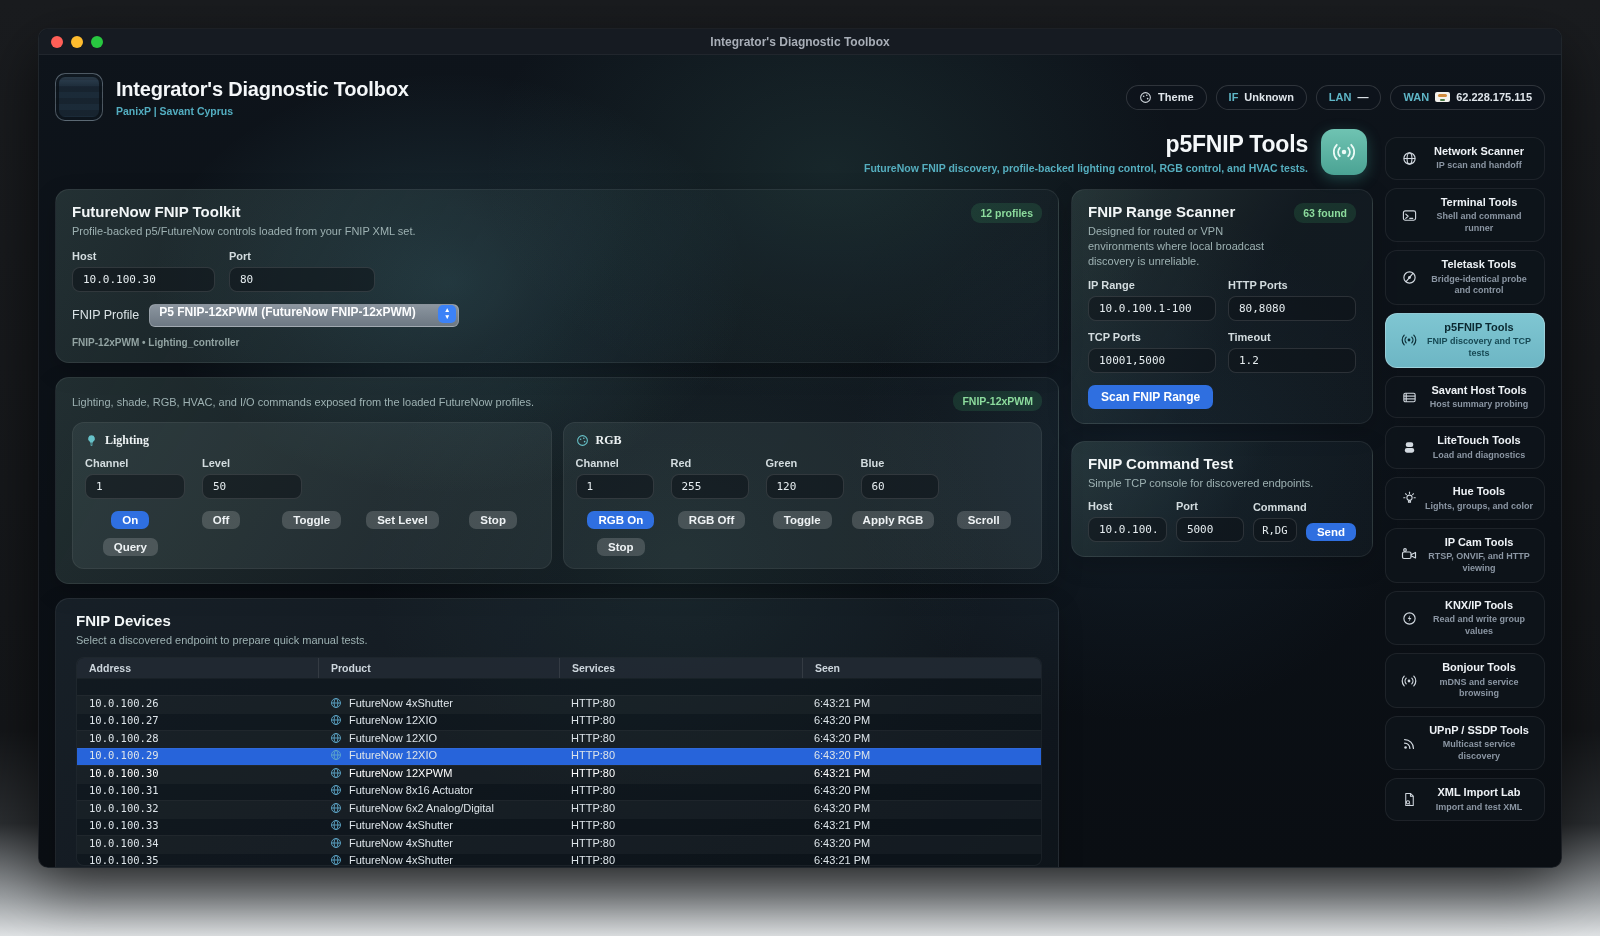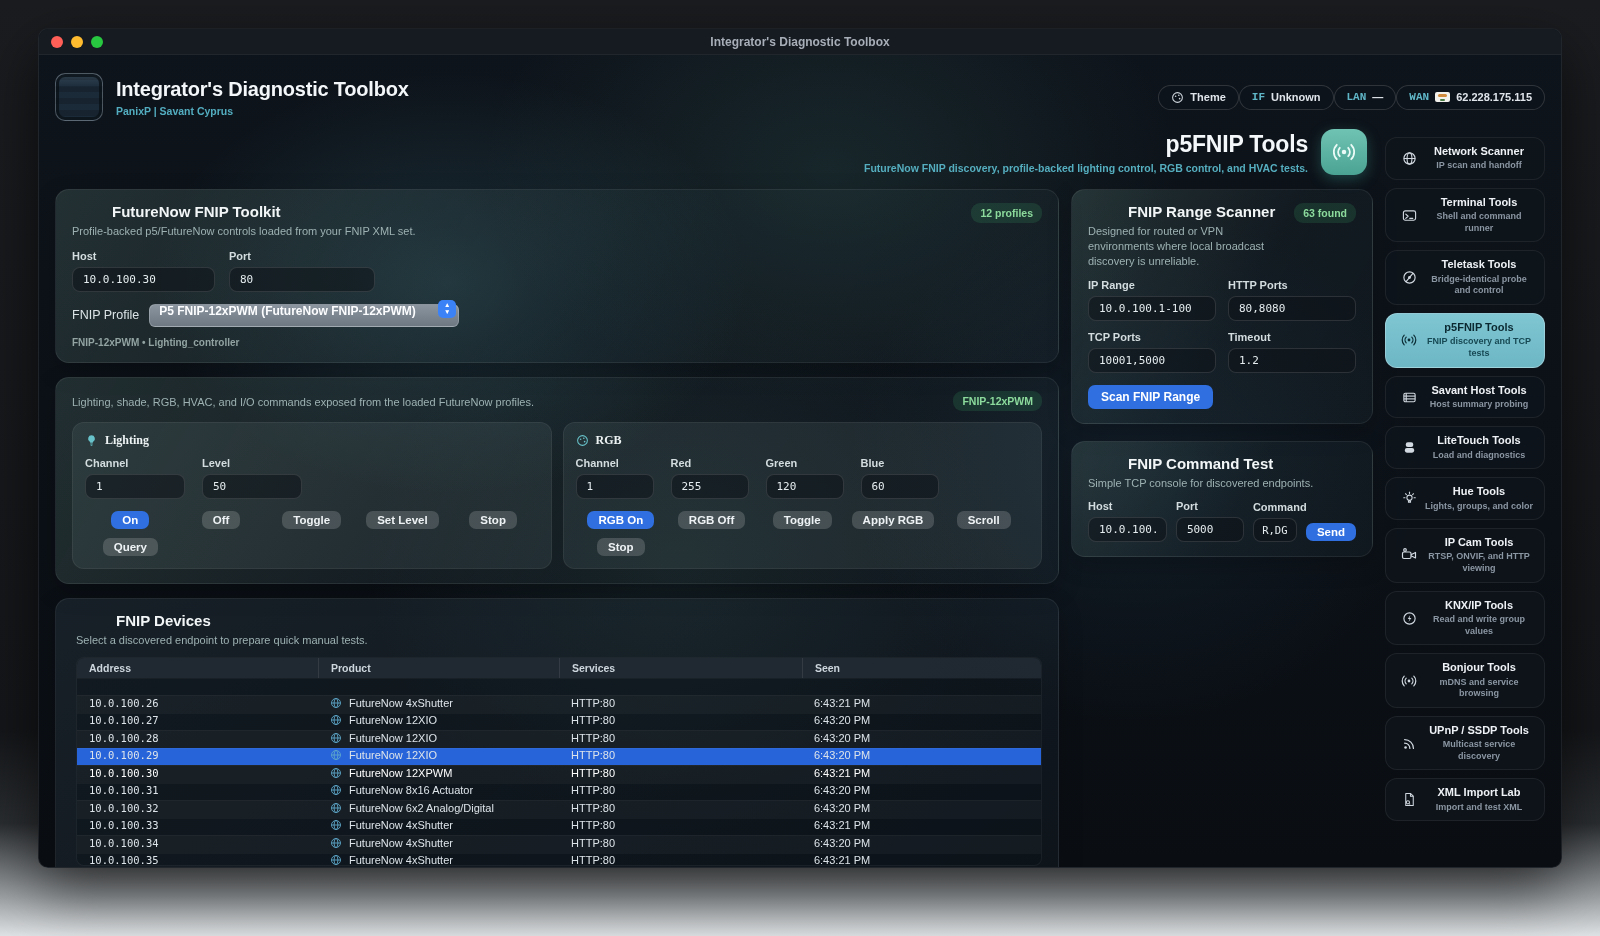--- a/index.html
+++ b/index.html
@@ -41,27 +41,27 @@
     background:
       linear-gradient(180deg, rgba(120,150,170,.25), rgba(30,45,60,.1) 30%),
       repeating-linear-gradient(180deg, #16222e 0 6px, #1b2a38 6px 12px),
       #101a24;
     border:1px solid rgba(255,255,255,.22);
     box-shadow:inset 0 0 0 3px rgba(10,16,22,.8);
   }
   .head-text { margin-left:13px; }
   .head-title { font-size:20px; font-weight:800; color:#f4f7f9; letter-spacing:-.2px; }
   .head-sub { font-size:10.5px; font-weight:700; color:#53adc0; margin-top:4px; }
-  .head-pills { margin-left:auto; display:flex; align-items:center; }
+  .head-pills { margin-left:auto; display:flex; gap:9px; align-items:center; }
   .pill {
     height:25px; border-radius:13px; display:flex; align-items:center; gap:6px;
     padding:0 12px; background:rgba(14,20,28,.72); border:1px solid rgba(255,255,255,.14);
     font-size:11px; font-weight:700; color:#dfe5ea; cursor:default;
   }
-  .pill .tag { color:#5fb6c7;font-family:Liberation Mono, monospace; }
+  .pill .tag { color:#5fb6c7; }
   .pill .icon { display:flex; color:#cfd6dc; }
   .flag { width:15px; height:10px; border-radius:2px; background:#f3f1ec; position:relative; overflow:hidden; display:inline-block; }
   .flag::before { content:""; position:absolute; left:3px; top:2px; width:9px; height:3px; border-radius:2px; background:#d08b3c; }
   .flag::after { content:""; position:absolute; left:5px; bottom:1.5px; width:5px; height:2px; border-radius:2px; background:#4a7d46; }
 
   
   .hero { display:flex; justify-content:flex-end; align-items:center; gap:13px; margin-top:8px; padding-right:178px; }
   .hero-text { text-align:right; }
   .hero-title { font-size:23px; font-weight:800; color:#f5f8fa; letter-spacing:-.2px; }
   .hero-sub { font-size:10.5px; font-weight:600; color:#55aebf; margin-top:4px; }
@@ -80,21 +80,21 @@
 
   
   .panel {
     border-radius:14px; padding:13px 16px 14px;
     background:linear-gradient(120deg, rgba(125,168,156,.20), rgba(70,100,102,.10) 55%, rgba(55,80,88,.12));
     border:1px solid rgba(255,255,255,.07);
     box-shadow:0 8px 24px rgba(0,0,0,.18);
   }
   .panel.neutral { background:linear-gradient(140deg, rgba(92,122,140,.16), rgba(40,58,72,.14));padding-left:20px; }
   .p-head { display:flex; align-items:flex-start; }
-  .p-title { font-size:15px; font-weight:800; color:#f2f6f7;margin-left:40px; }
+  .p-title { font-size:15px; font-weight:800; color:#f2f6f7; }
   .p-sub { font-size:11px; color:#9db1b2; margin-top:4px; line-height:1.35; }
   .badge {
     margin-left:auto; background:rgba(74,222,128,.13); color:#8cdb9d;
     font-size:10.5px; font-weight:700; padding:4px 9px; border-radius:9px; white-space:nowrap;
   }
   .field-label { font-size:11px; font-weight:700; color:#d3dcdf; margin-bottom:5px; display:block; }
   .tinput {
     background:rgba(12,19,24,.55); border:1px solid rgba(255,255,255,.12); border-radius:8px;
     color:#e6edf0; font-family:"DejaVu Sans Mono", monospace; font-size:11px;
     padding:5px 10px; width:100%; outline:none;
@@ -105,23 +105,23 @@
   }
   .btn.primary { background:#2f6fe0; color:#fff; }
   .btn.big { padding:5px 13px; font-size:12px; }
 
   
   .tk-form { display:flex; gap:14px; margin-top:11px; }
   .tk-field.host { width:143px; } .tk-field.port { width:146px; }
   .profile-row { display:flex; align-items:center; gap:10px; margin-top:12px; }
   .profile-label { font-size:12.5px; color:#dbe3e6; font-weight:400; }
   .select {
-    width:310px; height:23px; border-radius:6px; display:flex; align-items:flex-end;
+    width:310px; height:23px; border-radius:6px; display:flex; align-items:flex-start;
     background:linear-gradient(180deg,#8b959f,#6d7883); border:1px solid rgba(255,255,255,.2);
-    padding:0 2px 8px 9px; cursor:default;
+    padding:0 2px 16px 9px; cursor:default;
   }
   .select-value { flex:1; font-size:12px; font-weight:600; color:#fcfdfe; white-space:nowrap; overflow:hidden; }
   .stepper {
     width:18px; height:18px; border-radius:5px; background:#3c82f7; color:#fff;
     display:flex; flex-direction:column; align-items:center; justify-content:center; line-height:1;
     font-size:6.5px; gap:0.5px;
   }
   .footnote { font-size:10px; font-weight:600; color:#92a3a2; margin-top:10px; }
 
   

